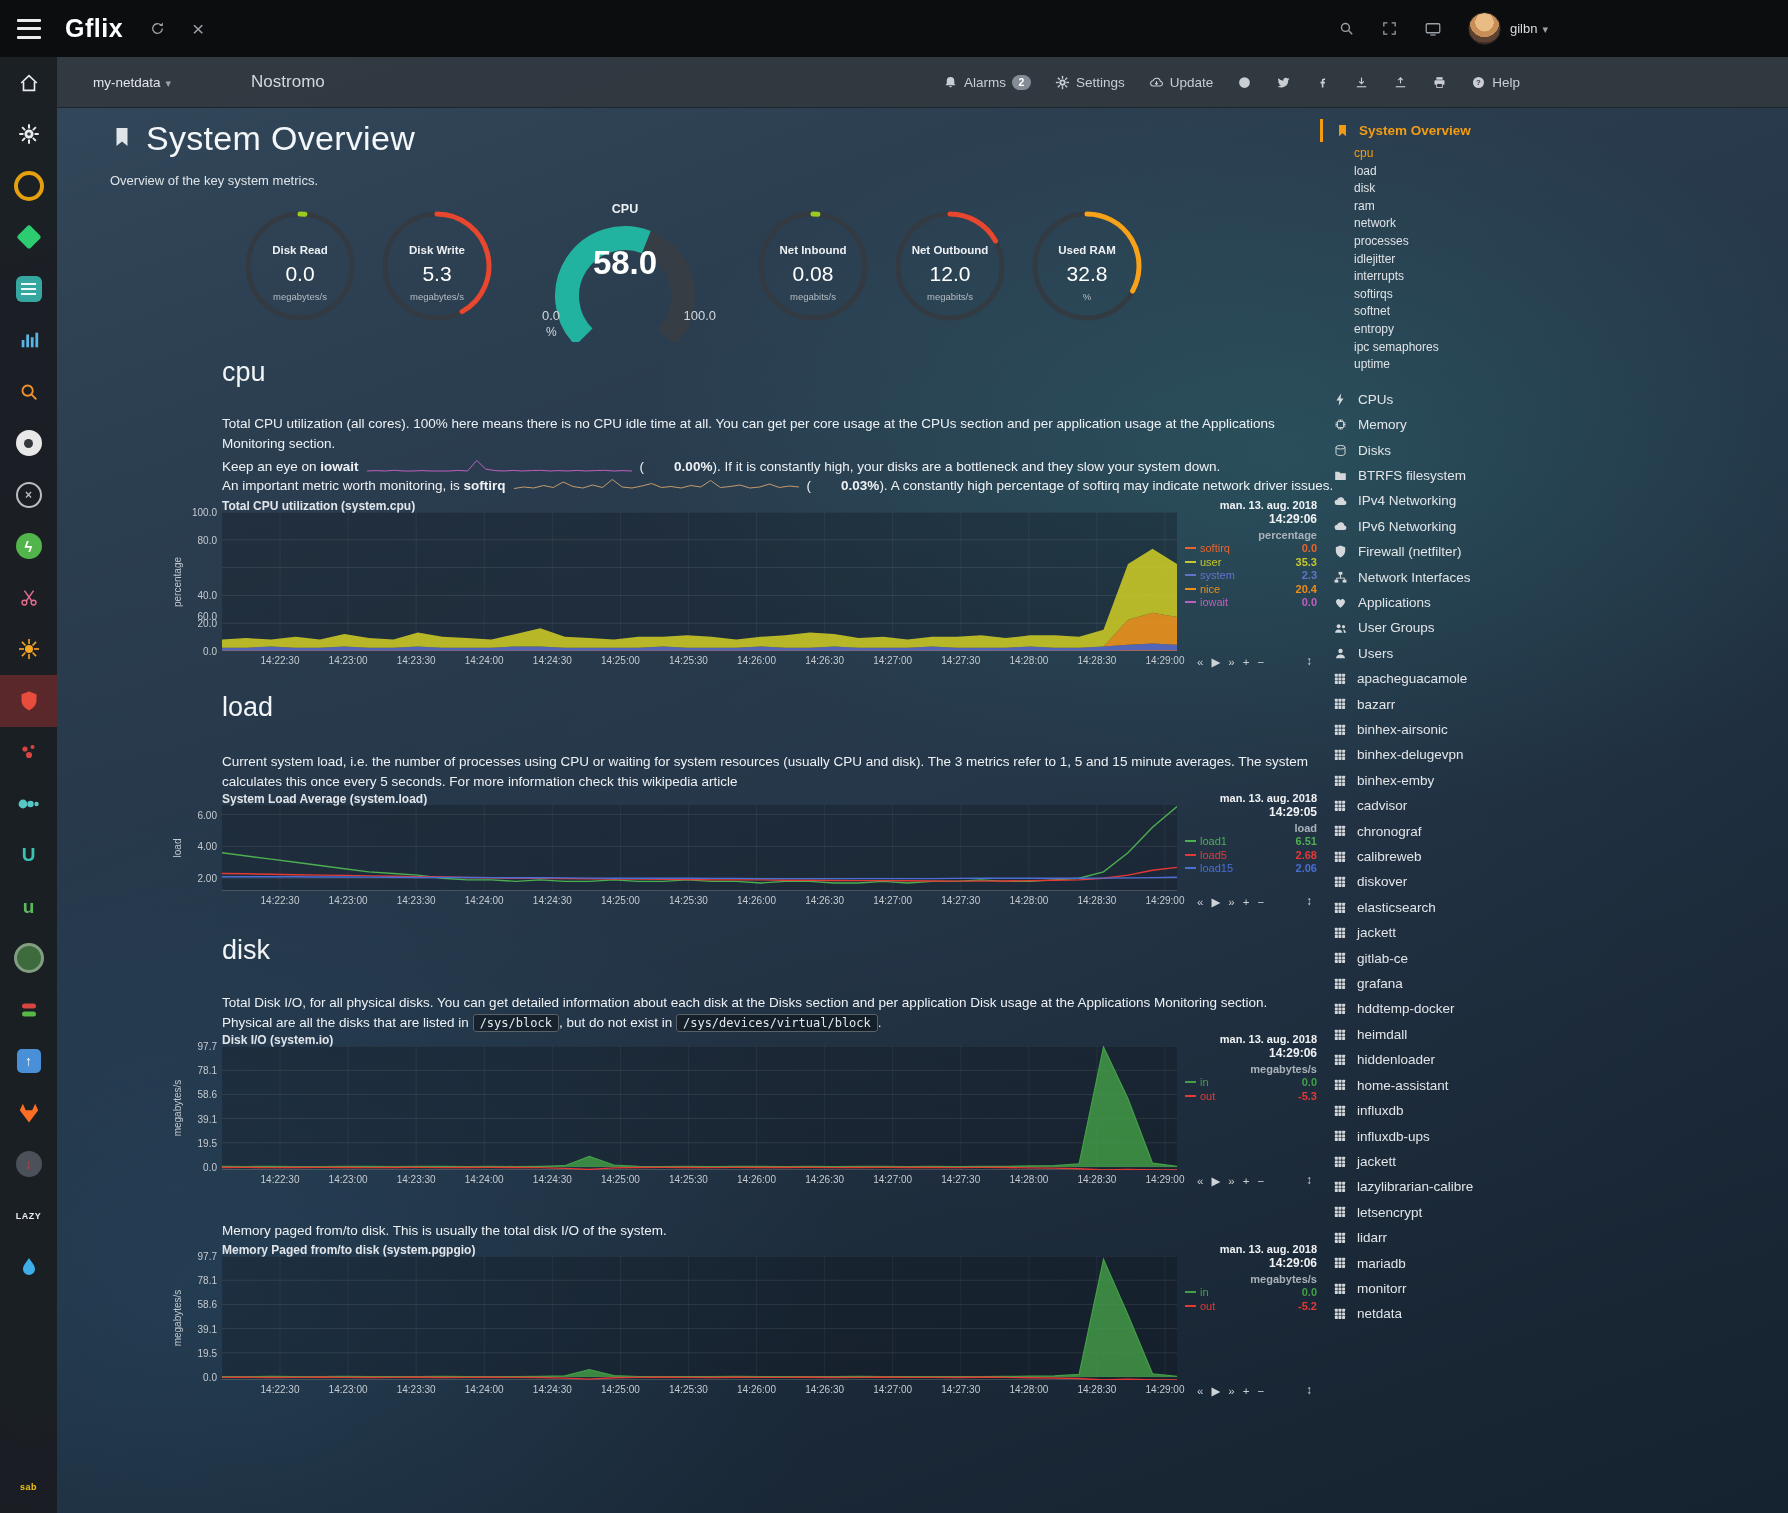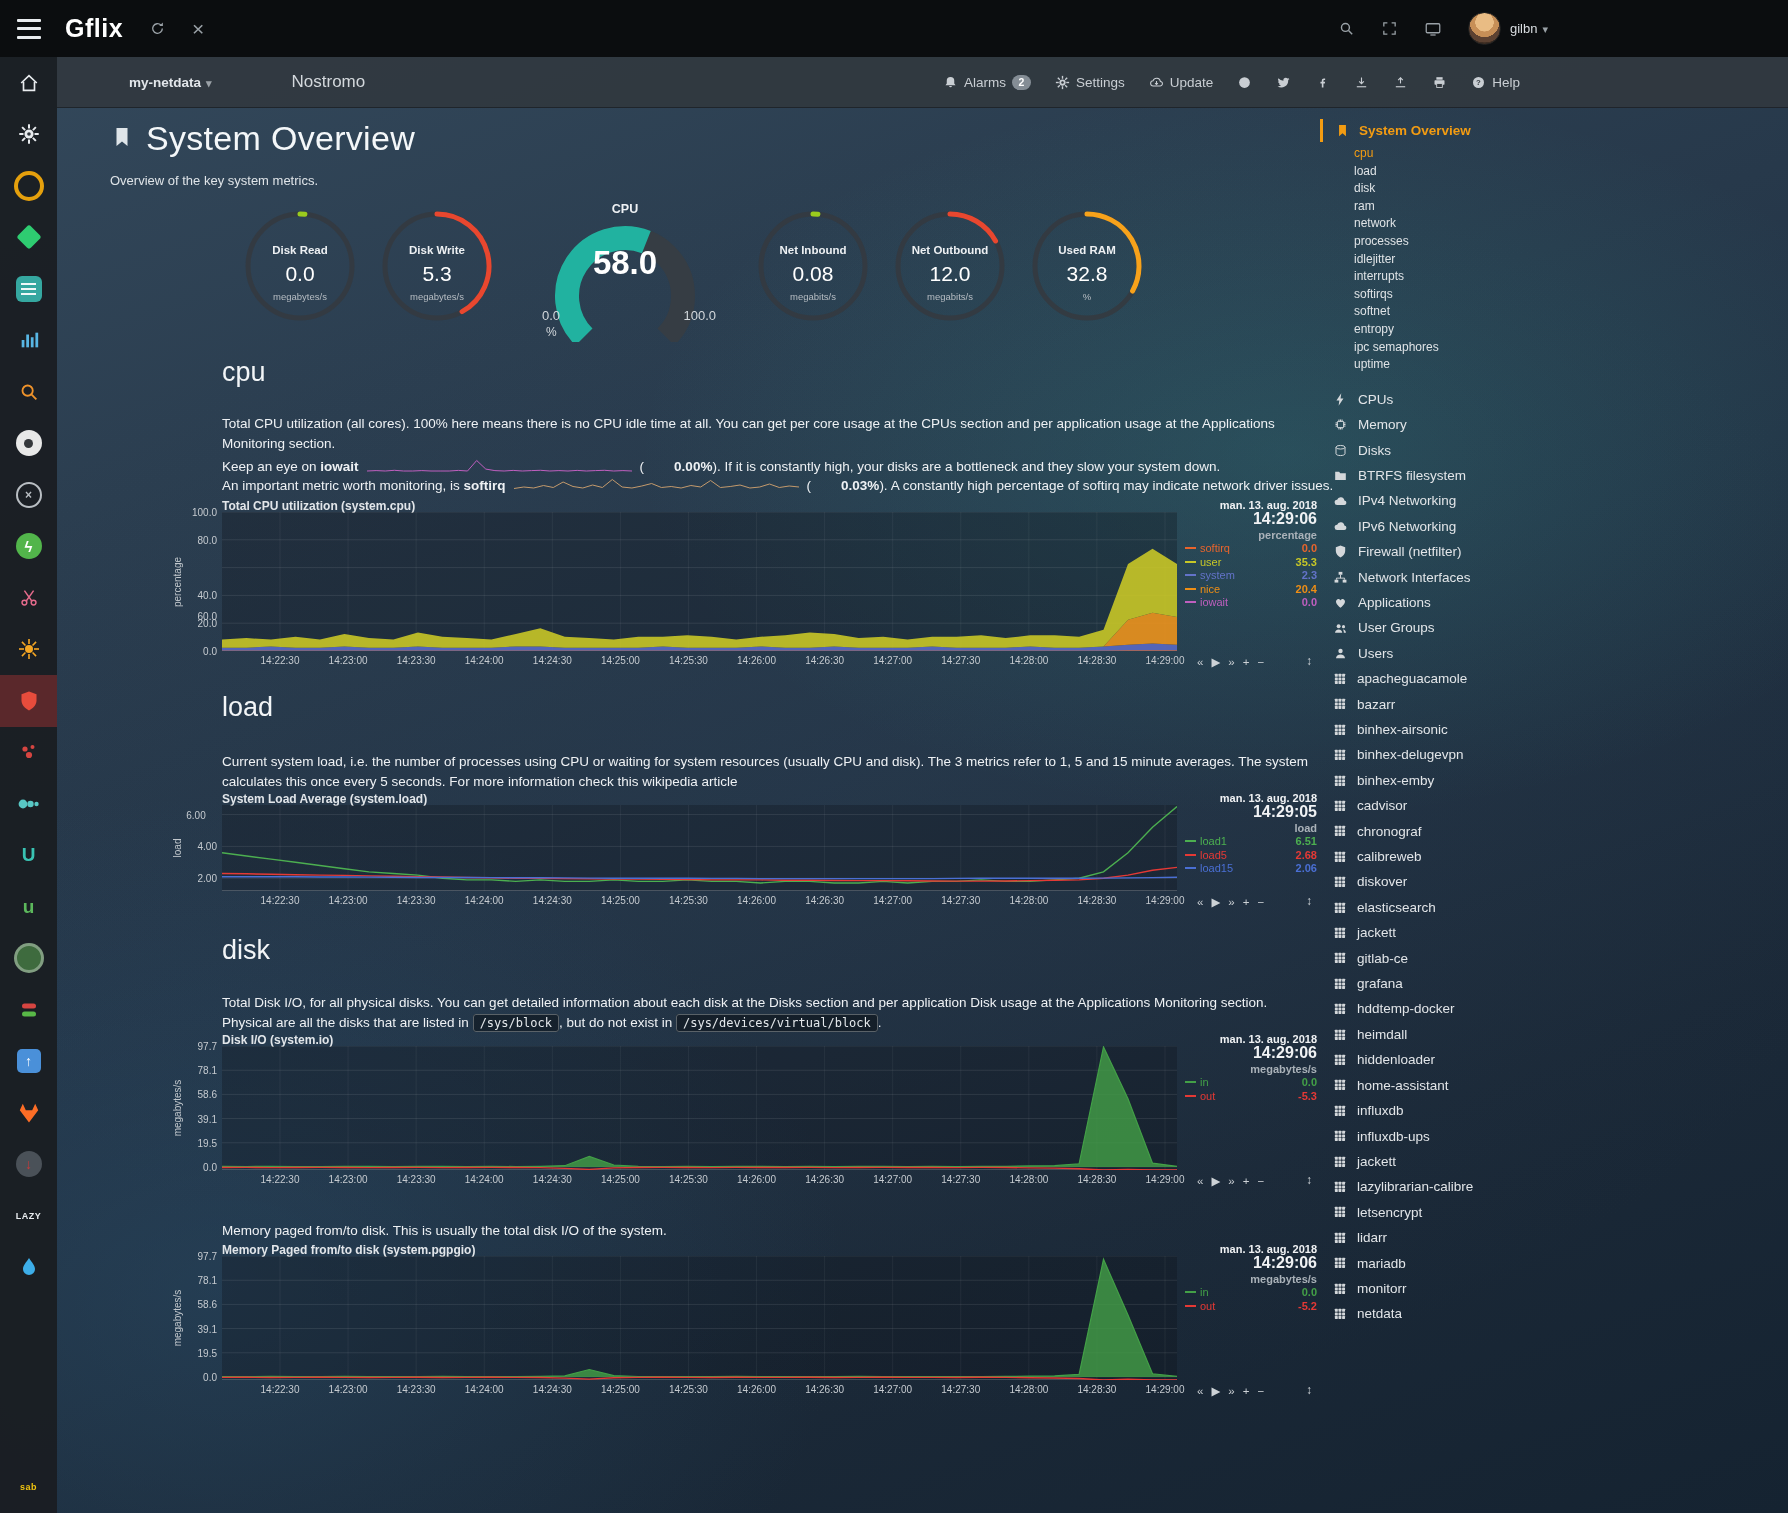--- a/index.html
+++ b/index.html
@@ -38,21 +38,21 @@
   .k-disc i{width:9px;height:9px;border-radius:50%;background:rgba(20,24,28,0.85)}
   .k-discx{width:22px;height:22px;border-radius:50%;border:2px solid;display:inline-flex;align-items:center;justify-content:center;font-size:12px;font-weight:bold}
   .k-circle{width:26px;height:26px;border-radius:50%;display:inline-flex;align-items:center;justify-content:center;color:#fff;font-weight:bold;font-size:15px}
   .k-letter{font-weight:bold;font-size:19px}
   .k-text{font-weight:bold;font-size:9px;letter-spacing:0.5px}
   .k-squp{width:24px;height:24px;border-radius:5px;display:inline-flex;align-items:center;justify-content:center;color:#fff;font-weight:bold;font-size:14px}
   .k-ring2{width:24px;height:24px;border-radius:50%;border:3px solid rgba(255,255,255,0.35);display:inline-block}
   
   #ndnav{position:absolute;left:57px;top:57px;width:1731px;height:50px;background:rgba(49,56,63,0.92);
     border-bottom:1px solid rgba(10,14,18,0.45);display:flex;align-items:center;z-index:25}
-  #nd-server{margin-left:72px;font-size:13.5px;color:#e2e6ea;font-weight:bold;cursor:pointer}
+  #nd-server{margin-left:36px;font-size:13.5px;color:#e2e6ea;font-weight:normal;cursor:pointer}
   #nd-host{margin-left:80px;font-size:17px;color:#d3d8dc}
   #nd-right{margin-left:auto;margin-right:268px;display:flex;align-items:center;gap:24px}
   .nd-item{display:inline-flex;align-items:center;gap:6px;font-size:13.5px;color:#c9ced3;cursor:pointer;white-space:nowrap}
   .badge{background:#848d95;color:#fff;font-size:10.5px;font-weight:bold;border-radius:9px;padding:1.5px 6.5px}
   
   #content{position:absolute;left:57px;top:107px;width:1731px;height:1406px}
   #page-head{position:absolute;left:53px;top:12px;display:flex;align-items:center;gap:12px}
   #page-title{font-size:34px;font-weight:normal;color:#f4f7f9;letter-spacing:0.3px}
   #page-sub{position:absolute;left:53px;top:66px;font-size:13px;color:#dfe4e8}
   
@@ -79,21 +79,21 @@
   .para{position:absolute;left:57px;margin:0;width:1090px;font-size:13.5px;line-height:19.5px;color:#eef1f4}
   .para b{font-weight:bold}
   .spark{display:inline-block;vertical-align:middle;margin:0 8px}
   .pval{padding-left:30px}
   code{font-family:"DejaVu Sans Mono",monospace;font-size:12px;background:rgba(0,0,0,0.38);border:1px solid #5a6268;border-radius:3px;padding:1px 6px;color:#e4e8eb}
   
   .chart{position:absolute;left:10px;width:1142px}
   .c-title{position:absolute;left:47px;top:0;font-size:12px;font-weight:bold;color:#e2e6ea;white-space:nowrap}
   .c-legend{position:absolute;right:0;top:0;width:132px;font-size:11px}
   .c-date{text-align:right;font-weight:bold;color:#f0f2f4;font-size:11px;line-height:13px}
-  .c-time{text-align:right;font-weight:bold;color:#f0f2f4;font-size:16px;line-height:14px}
+  .c-time{text-align:right;font-weight:bold;color:#f0f2f4;font-size:12px;line-height:14px}
   .c-unit{text-align:right;color:#aab2b9;font-size:11px;font-weight:bold;margin:3px 0 1px}
   .lg-row{display:flex;justify-content:space-between;line-height:13.5px;cursor:pointer}
   .dash{display:inline-block;width:11px;height:2px;vertical-align:3px;margin-right:4px}
   .lg-val{font-weight:bold}
   .c-plot{position:absolute;background:rgba(13,17,23,0.30)}
   .ytick{position:absolute;left:0;width:42px;text-align:right;font-size:10px;color:#c6cbd0}
   .xtick{position:absolute;width:56px;text-align:center;font-size:10px;color:#c6cbd0}
   .ylab{position:absolute;font-size:10px;color:#c2c8cd;transform:translate(-50%,-50%) rotate(-90deg);white-space:nowrap}
   .c-toolbar{position:absolute;font-size:11.5px;color:#cdd2d6;white-space:nowrap}
   .tbtn{margin-right:8px;cursor:pointer}
@@ -601,21 +601,21 @@
         <div class="xtick" style="left: 349.308px; top: 103px;">14:24:30</div>
         <div class="xtick" style="left: 417.385px; top: 103px;">14:25:00</div>
         <div class="xtick" style="left: 485.462px; top: 103px;">14:25:30</div>
         <div class="xtick" style="left: 553.538px; top: 103px;">14:26:00</div>
         <div class="xtick" style="left: 621.615px; top: 103px;">14:26:30</div>
         <div class="xtick" style="left: 689.692px; top: 103px;">14:27:00</div>
         <div class="xtick" style="left: 757.769px; top: 103px;">14:27:30</div>
         <div class="xtick" style="left: 825.846px; top: 103px;">14:28:00</div>
         <div class="xtick" style="left: 893.923px; top: 103px;">14:28:30</div>
         <div class="xtick" style="left: 962px; top: 103px;">14:29:00</div>
-        <div class="ytick" style="top: 17.5556px; text-align: center;">6.00</div>
+        <div class="ytick" style="top: 17.5556px;">6.00</div>
         <div class="ytick" style="top: 49.4074px;">4.00</div>
         <div class="ytick" style="top: 81.2593px;">2.00</div>
         <div class="ylab" style="left: 2px; top: 56px;">load</div>
         <div class="c-toolbar" style="left: 1022px; top: 103px;"><span class="tbtn">«</span><span class="tbtn">▶</span><span class="tbtn">»</span><span class="tbtn">+</span><span class="tbtn">−</span></div>
         <div class="c-resize" style="left: 1131px; top: 102px;">↕</div>
       </div>
   </section>
 
   <section id="sec-disk">
     <h2>disk</h2>

